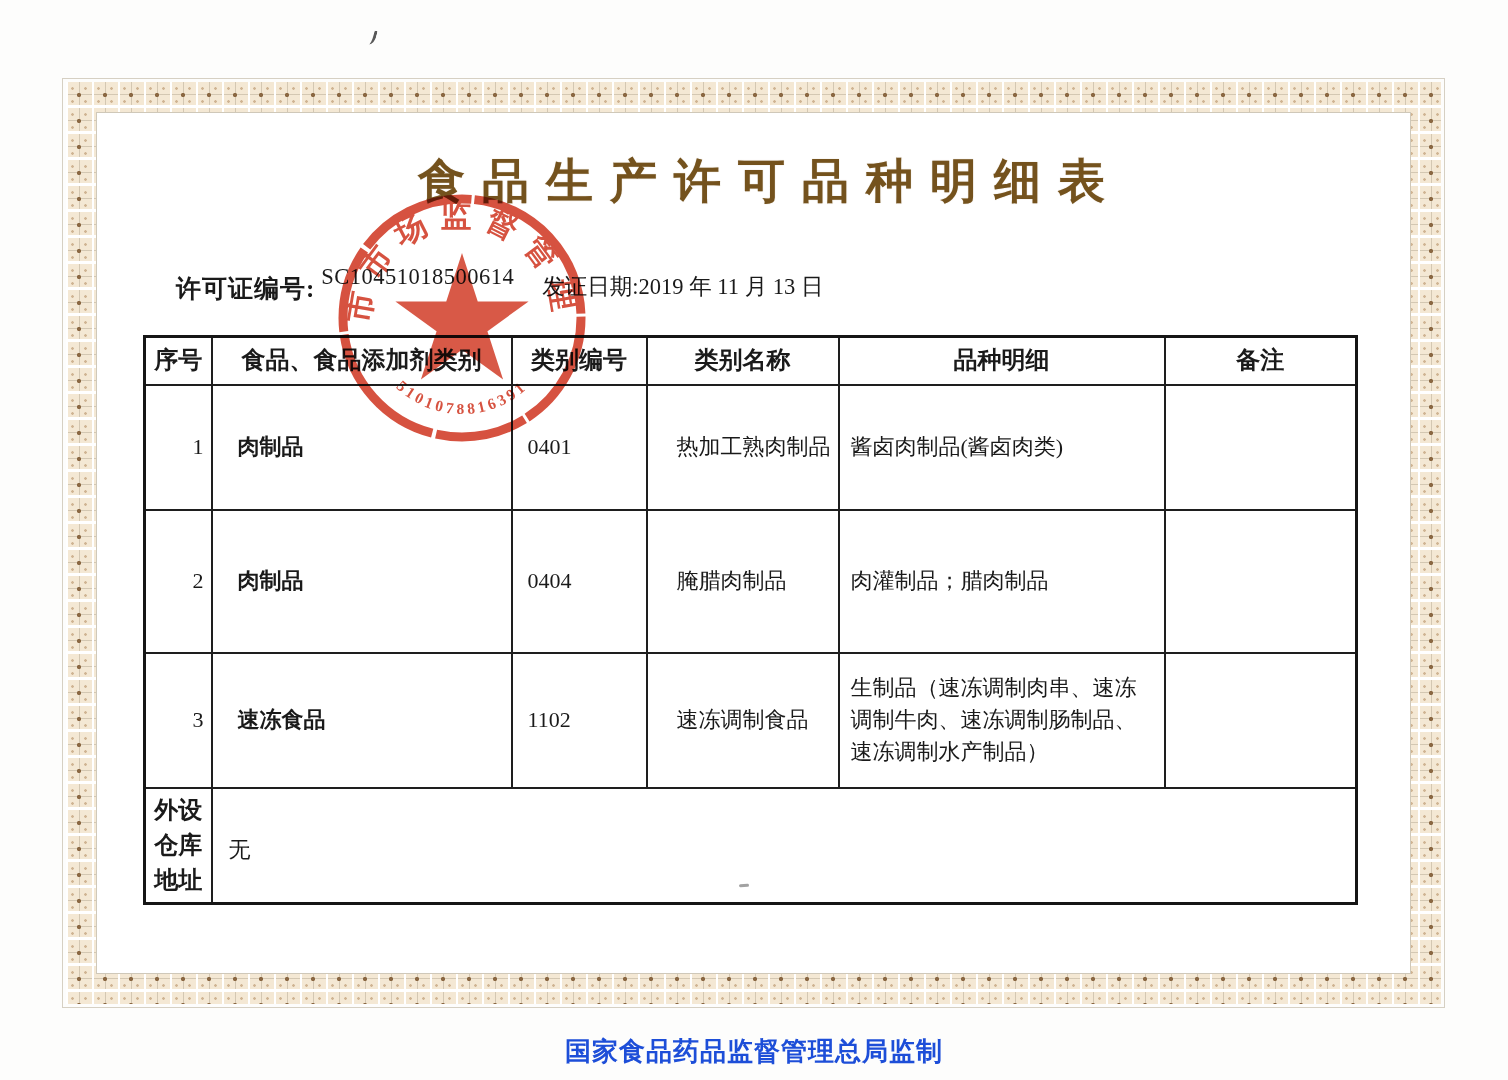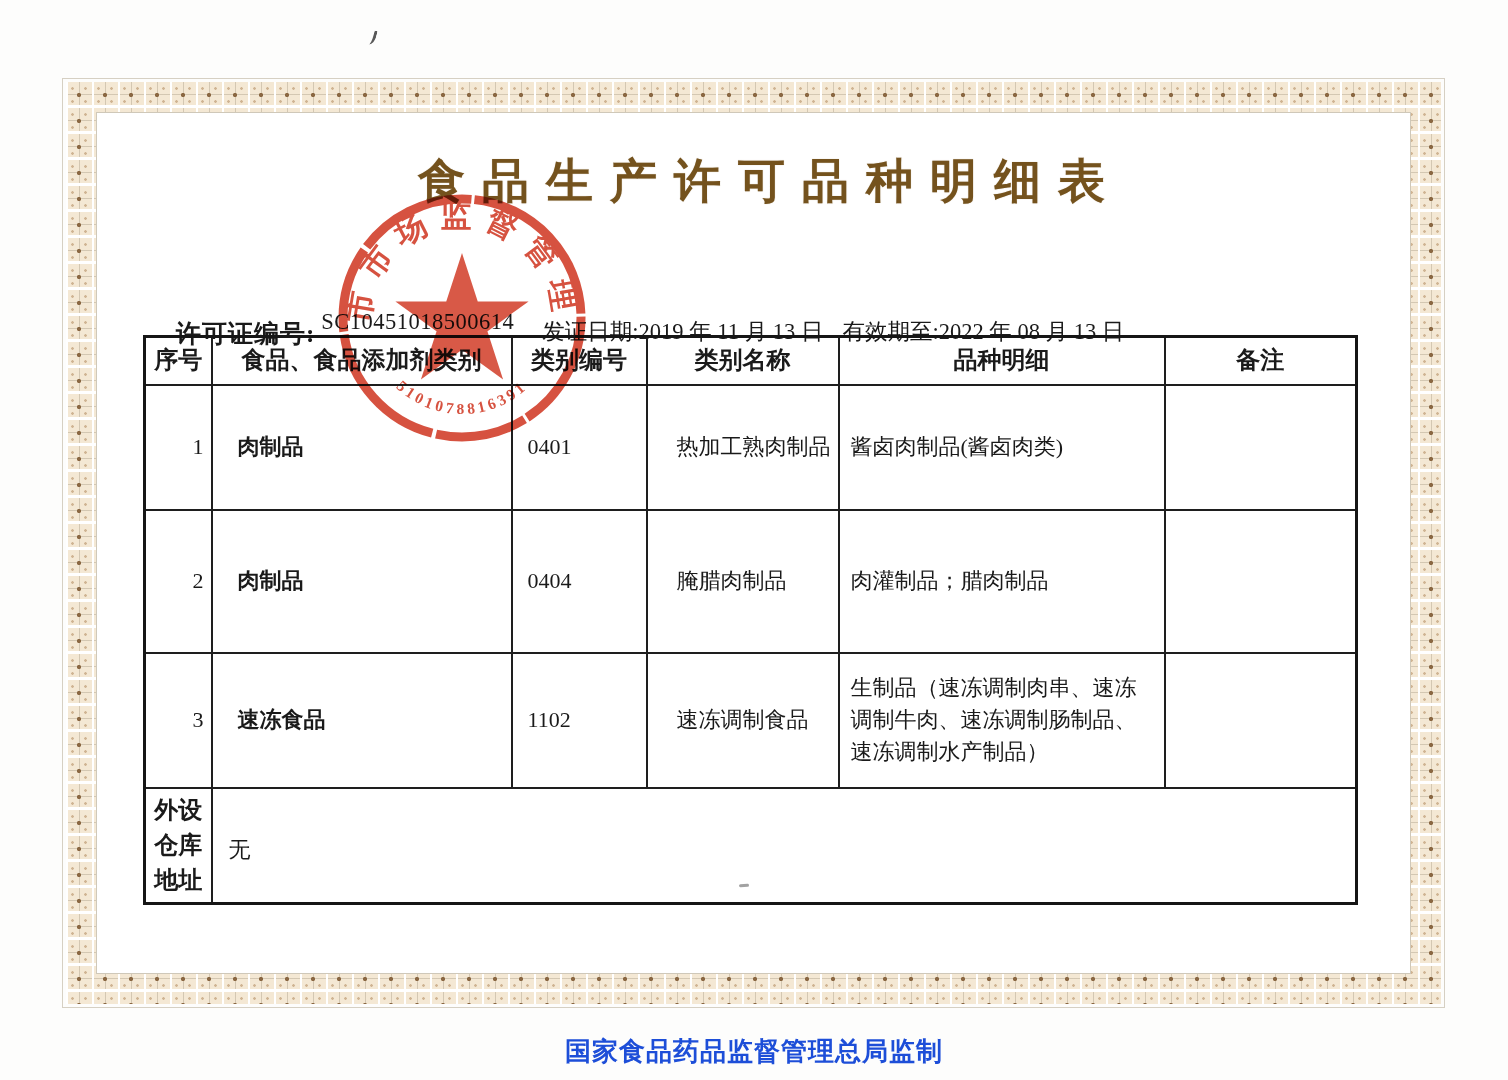--- a/index.html
+++ b/index.html
@@ -35,21 +35,20 @@
     position:absolute;left:143px;top:150px;width:1212px;margin:0;
     box-sizing:border-box;padding-left:42px;
     text-align:center;font-size:47px;font-weight:bold;
     letter-spacing:17px;color:#74521d;
     text-shadow:0 0 1px rgba(116,82,29,.4);
   }
   
   .license-row{
     position:absolute;left:176px;top:262px;display:flex;align-items:flex-start;
     white-space:nowrap;
-    margin-top:45px;
   }
   .lic-label{font-size:25px;font-weight:bold;margin-top:10px;letter-spacing:1px;}
   .lic-value{font-size:22.5px;margin-left:6px;margin-top:2px;letter-spacing:.5px;}
   .lic-issue{font-size:22.5px;margin-left:28px;margin-top:9px;}
   .lic-valid{font-size:22.5px;margin-left:19px;margin-top:9px;}
   
   table.detail{
     position:absolute;left:143px;top:335px;width:1212px;
     border-collapse:collapse;table-layout:fixed;
     border:3px solid #161616;
@@ -105,21 +104,20 @@
 
   <div class="speck1"></div>
   <div class="speck2"></div>
 
   <h1 class="title">食品生产许可品种明细表</h1>
 
   <div class="license-row">
     <span class="lic-label">许可证编号:</span>
     <span class="lic-value">SC10451018500614</span>
     <span class="lic-issue">发证日期:2019 年 11 月 13 日</span>
-    <span class="lic-valid">有效期至:2022 年 08 月 13 日</span>
   </div>
 
   <table class="detail">
     <colgroup>
       <col style="width:67px">
       <col style="width:300px">
       <col style="width:135px">
       <col style="width:192px">
       <col style="width:326px">
       <col style="width:192px">

